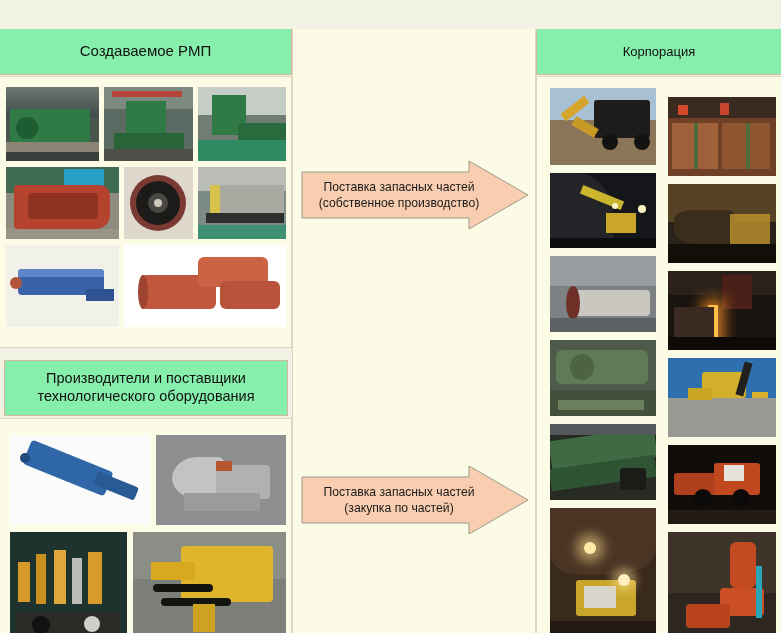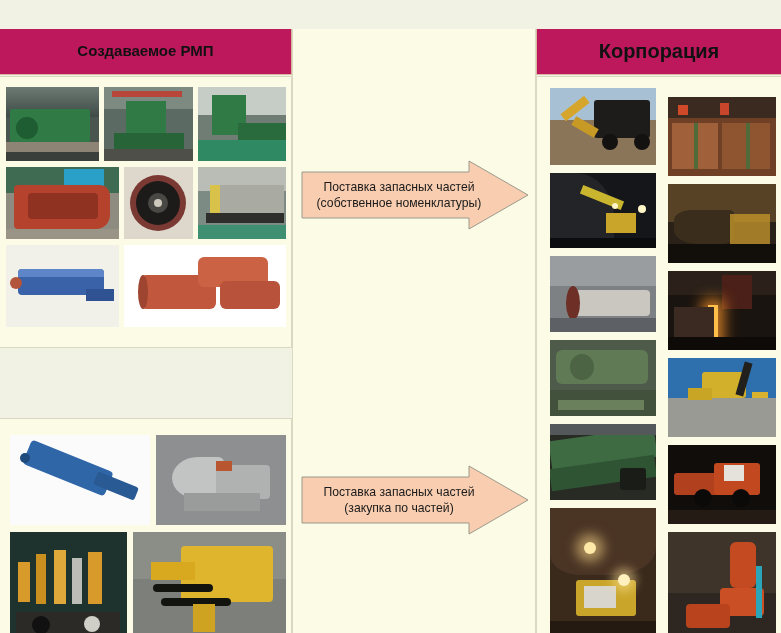--- a/index.html
+++ b/index.html
@@ -25,31 +25,31 @@
   }
 
   
   .col-left{position:absolute;left:0;top:29px;width:292px;height:604px;}
   .col-mid{position:absolute;left:292px;top:29px;width:244px;height:604px;background:#fbfbe6;
            border-left:1px solid #d9d9c2;border-right:1px solid #d9d9c2;box-sizing:border-box;}
   .col-right{position:absolute;left:536px;top:29px;width:245px;height:604px;}
 
   
   .hdr{
-    background:#be185d;
+    background:#86efac;
     border:1px solid #d8b79e;
     box-sizing:border-box;
     display:flex;align-items:center;justify-content:center;
     text-align:center;
     color:#111111;
-    font-weight:700;
+    font-weight:400;
     line-height:1.22;
   }
   .hdr-left-top{position:absolute;left:0;top:0;width:292px;height:46px;font-size:15px;border-left:none;border-top:none;}
-  .hdr-right-top{position:absolute;left:0;top:0;width:245px;height:46px;font-size:20px;border-right:none;border-top:none;}
+  .hdr-right-top{position:absolute;left:0;top:0;width:245px;height:46px;font-size:13px;border-right:none;border-top:none;}
   .hdr-left-mid{position:absolute;left:4px;top:331px;width:284px;height:56px;font-size:14.5px;padding:0 6px;}
 
   
   .panel{
     position:absolute;
     background:#fbfbe6;
     border:1px solid #d9d9c2;
     box-sizing:border-box;
   }
   .panel-lt{left:0;top:47px;width:292px;height:272px;border-left:none;}
@@ -134,20 +134,26 @@
         <div class="obj" style="left:80px;top:44px;width:28px;height:12px;background:#2f5392;"></div>
       </div>
       <div class="ph" style="left:124px;top:168px;width:162px;height:82px;background:#ffffff;">
         <div class="obj" style="left:16px;top:30px;width:76px;height:34px;background:#c1573d;border-radius:6px;"></div>
         <div class="obj" style="left:74px;top:12px;width:70px;height:30px;background:#cb6244;border-radius:6px;"></div>
         <div class="obj" style="left:96px;top:36px;width:60px;height:28px;background:#b9523a;border-radius:6px;"></div>
         <div class="obj" style="left:14px;top:30px;width:10px;height:34px;background:#9d4530;border-radius:50%;"></div>
       </div>
     </div>
 
+    <div class="hdr hdr-left-mid">
+      <div>
+        <div>Производители и поставщики</div>
+        <div>технологического оборудования</div>
+      </div>
+    </div>
 
     <div class="panel panel-lb">
       <div class="ph" style="left:10px;top:16px;width:140px;height:90px;background:#fbfbfb;">
         <div class="obj" style="left:14px;top:20px;width:88px;height:26px;background:#2f66a8;border-radius:4px;transform:rotate(22deg);"></div>
         <div class="obj" style="left:84px;top:44px;width:44px;height:14px;background:#2a5a94;border-radius:3px;transform:rotate(22deg);"></div>
         <div class="obj" style="left:10px;top:18px;width:10px;height:10px;background:#1f4a7c;border-radius:50%;"></div>
       </div>
       <div class="ph" style="left:156px;top:16px;width:130px;height:90px;background:#8d8f90;">
         <div class="obj" style="left:16px;top:22px;width:52px;height:42px;background:#c2c4c3;border-radius:50% 12% 12% 50%;"></div>
         <div class="obj" style="left:60px;top:30px;width:54px;height:34px;background:#b0b2b1;border-radius:4px;"></div>
@@ -176,21 +182,21 @@
   </div>
 
   <div class="col-mid">
 
     <div class="arrow arrow-1">
       <svg width="228" height="70" viewBox="0 0 228 70">
         <polygon points="1,12 168,12 168,1 227,35 168,69 168,58 1,58" fill="#f8cdb0" stroke="#9a9a8c" stroke-width="1"></polygon>
       </svg>
       <div class="lbl">
         <div>Поставка запасных частей</div>
-        <div>(собственное номенклатуры)</div>
+        <div>(собственное производство)</div>
       </div>
     </div>
 
     <div class="arrow arrow-2">
       <svg width="228" height="70" viewBox="0 0 228 70">
         <polygon points="1,12 168,12 168,1 227,35 168,69 168,58 1,58" fill="#f8cdb0" stroke="#9a9a8c" stroke-width="1"></polygon>
       </svg>
       <div class="lbl">
         <div>Поставка запасных частей</div>
         <div>(закупка по частей)</div>

